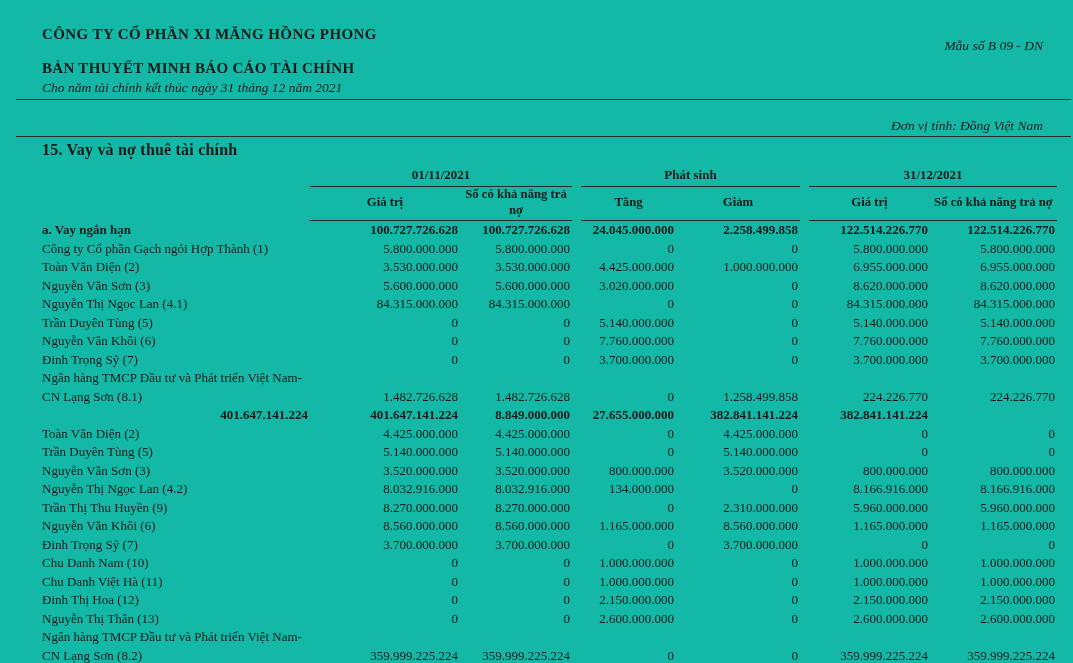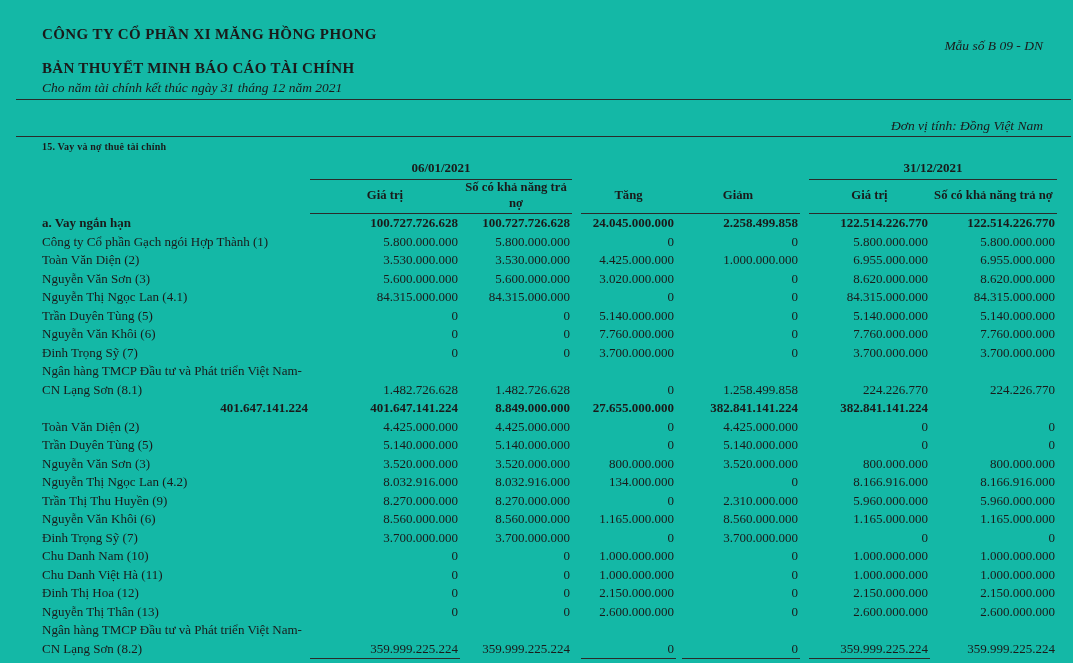--- a/index.html
+++ b/index.html
@@ -14,21 +14,21 @@
     padding:26px 16px 0 42px;
   }
   
   .company{font-size:15px;font-weight:bold;letter-spacing:.4px;}
   .form-no{position:absolute;top:38px;right:30px;font-size:13.5px;font-style:italic;text-align:right;}
   .doc-title{font-size:15px;font-weight:bold;letter-spacing:.3px;margin-top:17px;}
   .period{font-size:13.5px;font-style:italic;margin-top:3px;}
   .rule{border-top:1.5px solid #2b2b2b;margin-left:-26px;margin-right:-14px;margin-top:3px;}
   .unit{font-size:13.5px;font-style:italic;text-align:right;margin-top:18px;padding-right:14px;}
   .rule2{margin-top:2px;}
-  .section-title{font-size:10px;font-weight:bold;margin-top:4px;letter-spacing:.2px;}
+  .section-title{font-size:16px;font-weight:bold;margin-top:4px;letter-spacing:.2px;}
   
   .table{margin-top:6px;}
   .grid{
     display:grid;
     grid-template-columns:268px 150px 112px 104px 124px 130px 127px;
     align-items:end;
   }
   .cell{font-size:13px;line-height:18.5px;}
   .tlabel{text-align:left;padding-right:6px;}
   .tnum{text-align:right;padding-right:2px;font-variant-numeric:tabular-nums;}
@@ -79,21 +79,22 @@
   <div class="period">Cho năm tài chính kết thúc ngày 31 tháng 12 năm 2021</div>
   <div class="rule"></div>
   <div class="unit">Đơn vị tính: Đồng Việt Nam</div>
   <div class="rule rule2"></div>
   <div class="section-title">15. Vay và nợ thuê tài chính</div>
 
   <div class="table">
 
     <div class="grid ghead">
       <div class="cell"></div>
-      <div class="cell gcell g1">06/01/2021</div>
+      <div class="cell gcell g1">01/11/2021</div>
+      <div class="cell gcell g2">Phát sinh</div>
       <div class="cell gcell g3">31/12/2021</div>
     </div>
 
     <div class="grid shead">
       <div class="cell scell empty"></div>
       <div class="cell scell">Giá trị</div>
       <div class="cell scell">Số có khả năng trả nợ</div>
       <div class="cell scell c3g">Tăng</div>
       <div class="cell scell">Giảm</div>
       <div class="cell scell c5g">Giá trị</div>

